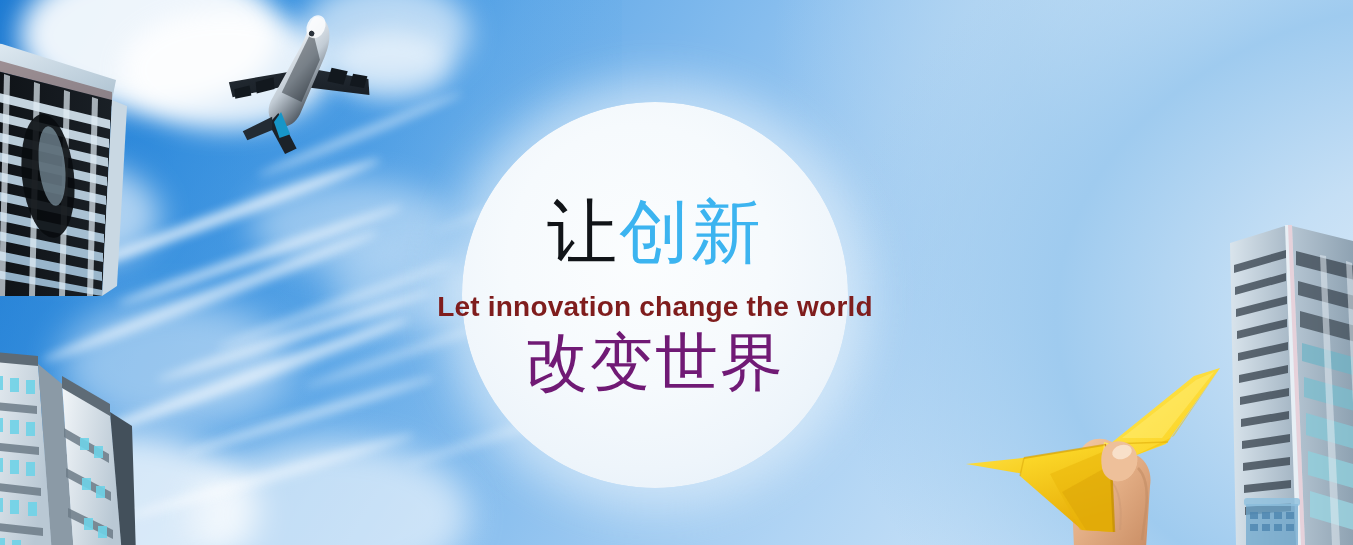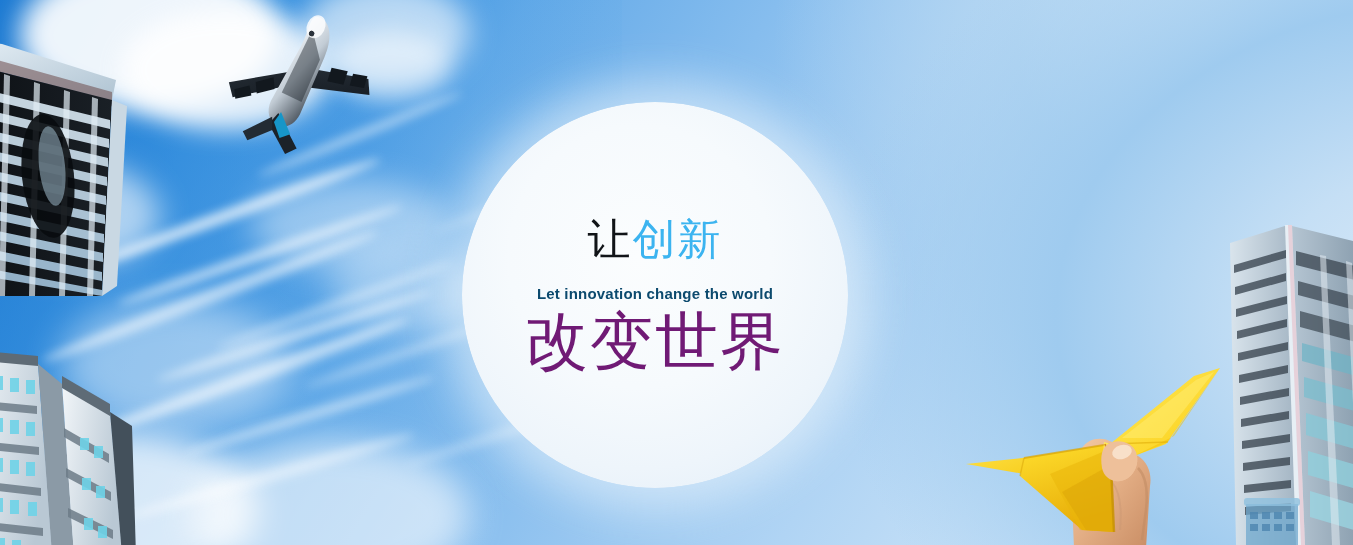--- a/index.html
+++ b/index.html
@@ -85,34 +85,34 @@
   .copy{
     position:absolute;
     left:462px; top:102px;
     width:386px; height:386px;
     display:flex; flex-direction:column;
     align-items:center; justify-content:center;
     text-align:center;
   }
   .headline-1{
     font-family:"DejaVu Sans","Liberation Sans",sans-serif;
-    font-size:43px;
+    font-size:70px;
     line-height:1;
     letter-spacing:2px;
     color:#111418;
     white-space:nowrap;
     margin:0 0 24px 0;
   }
   .headline-1 .accent{color:#3CB4F0;}
   .subline{
     font-family:"Liberation Sans","DejaVu Sans",sans-serif;
     font-weight:700;
-    font-size:15px;
+    font-size:28px;
     letter-spacing:.2px;
-    color:#0c4a6e;
+    color:#7f1d1d;
     white-space:nowrap;
     margin:0 0 8px 0;
   }
   .headline-2{
     font-family:"DejaVu Sans","Liberation Sans",sans-serif;
     font-size:63px;
     line-height:1;
     letter-spacing:2px;
     color:#701a75;
     white-space:nowrap;

